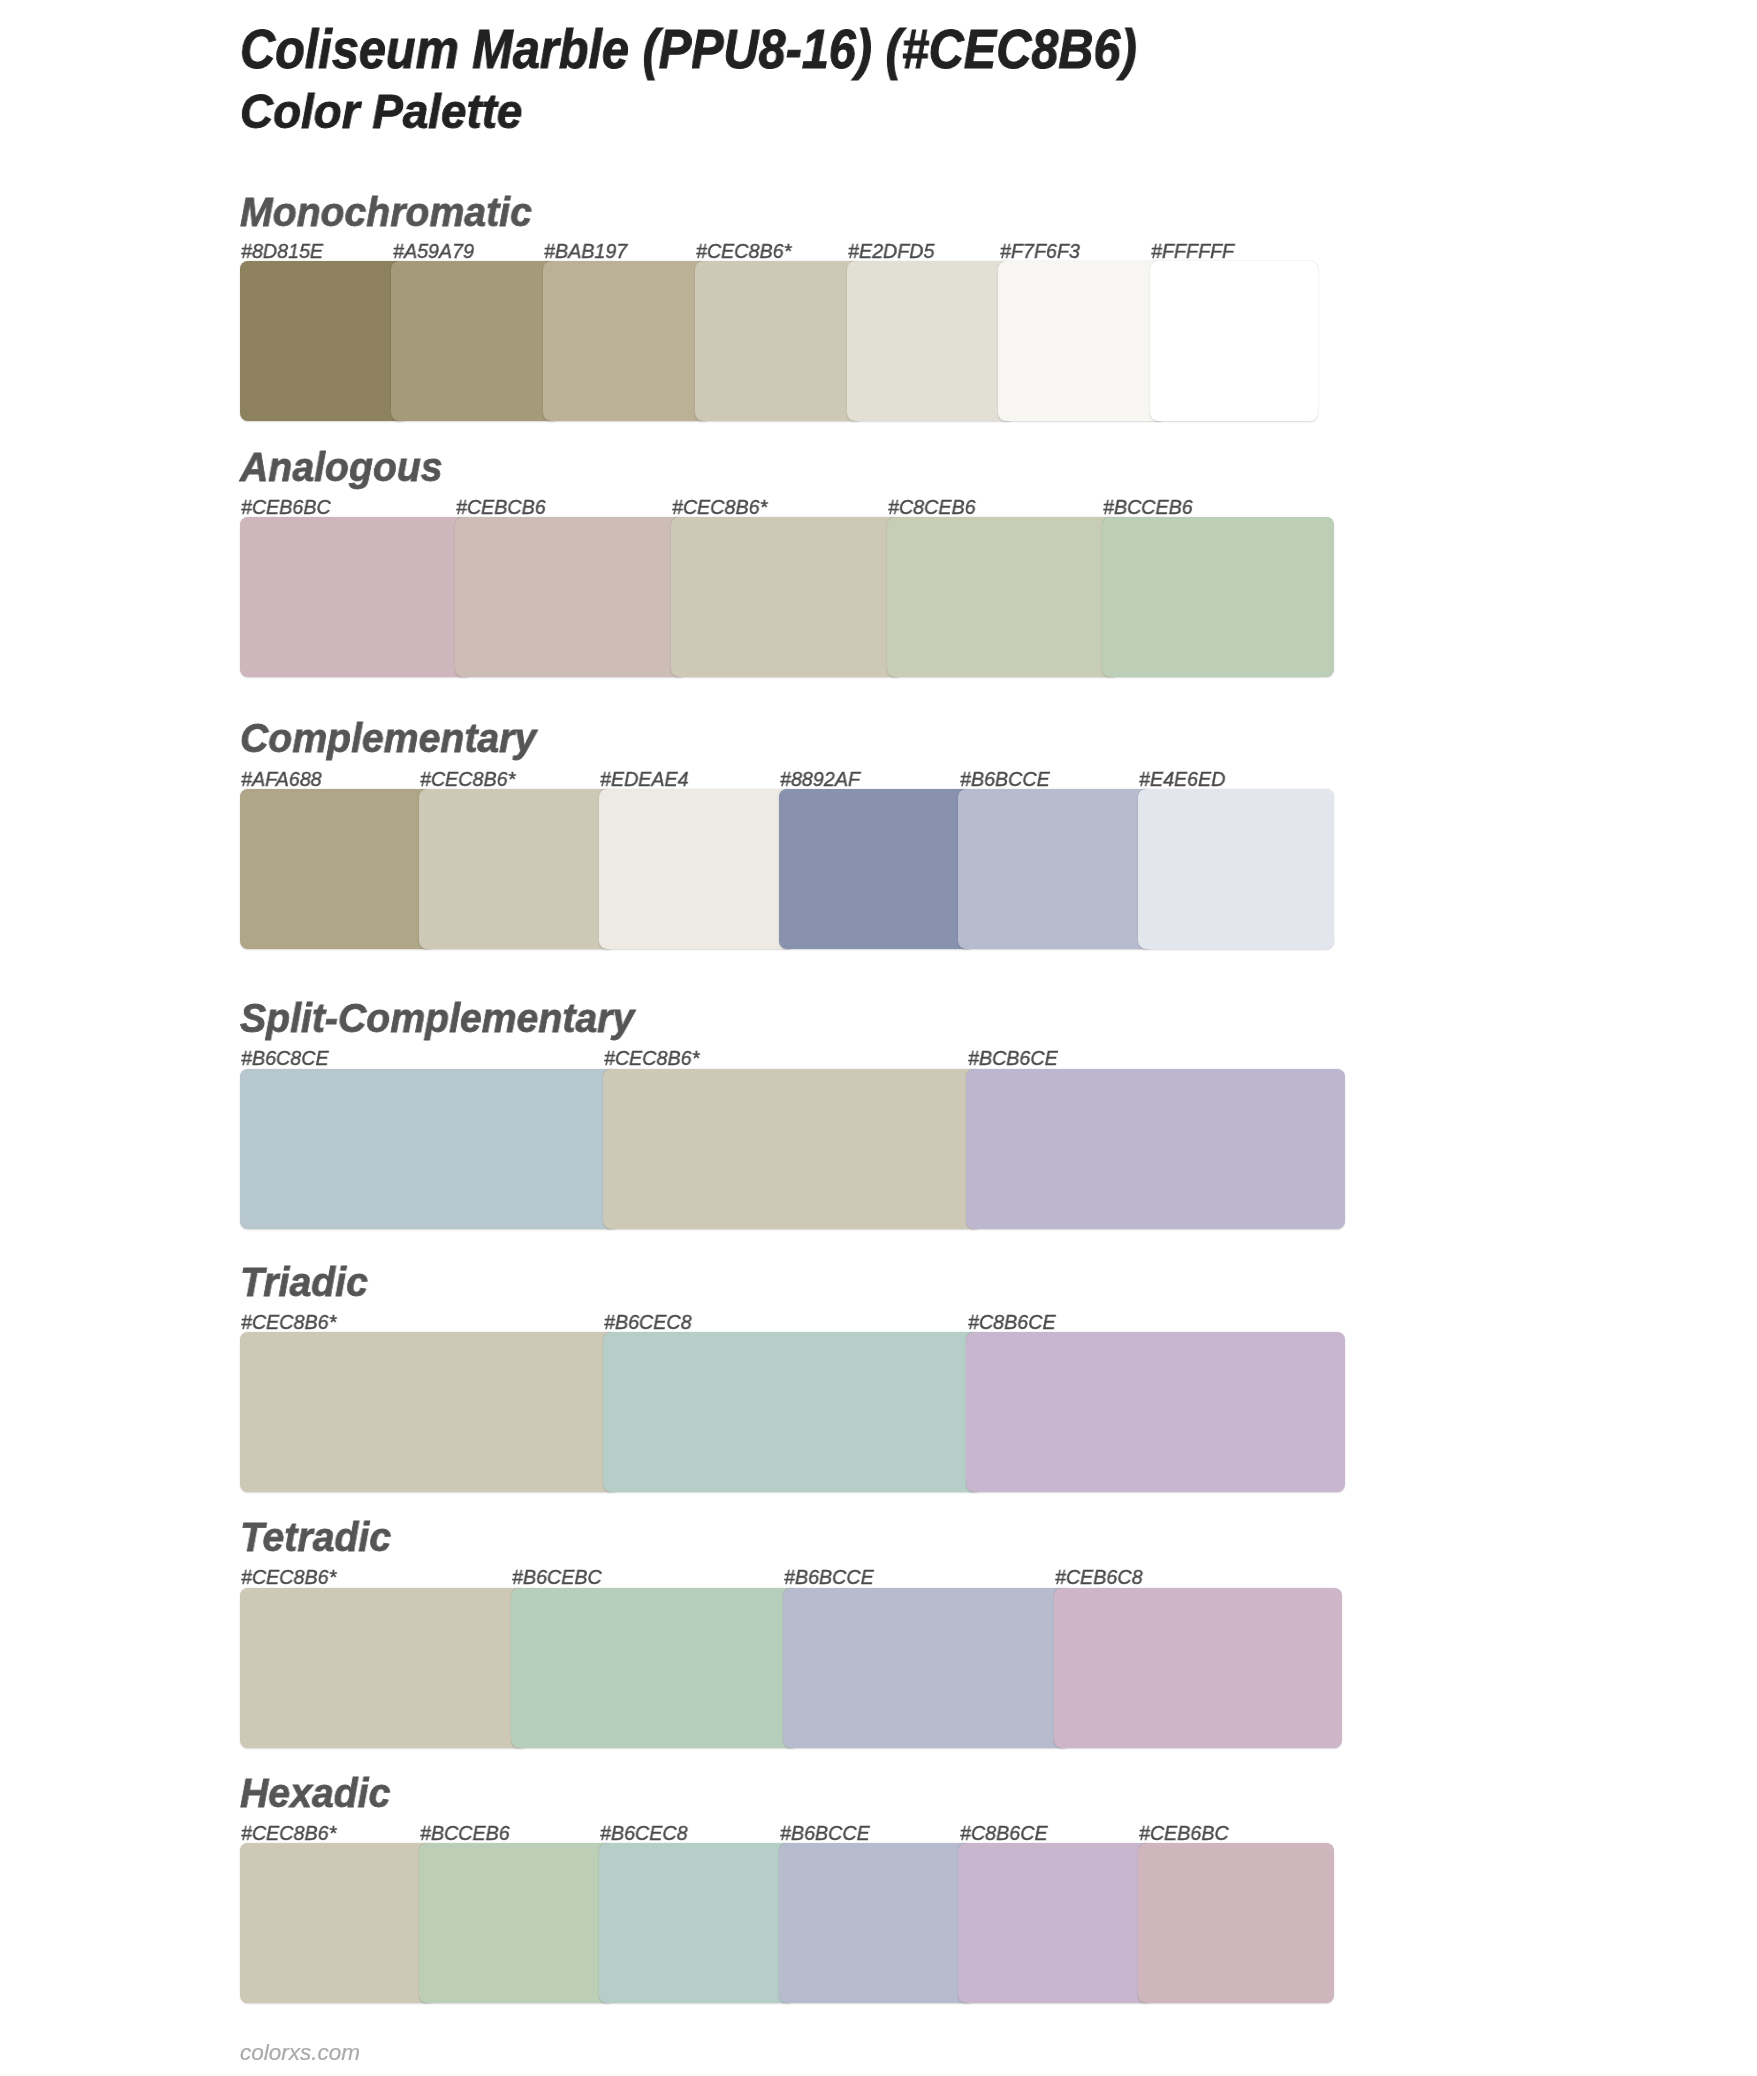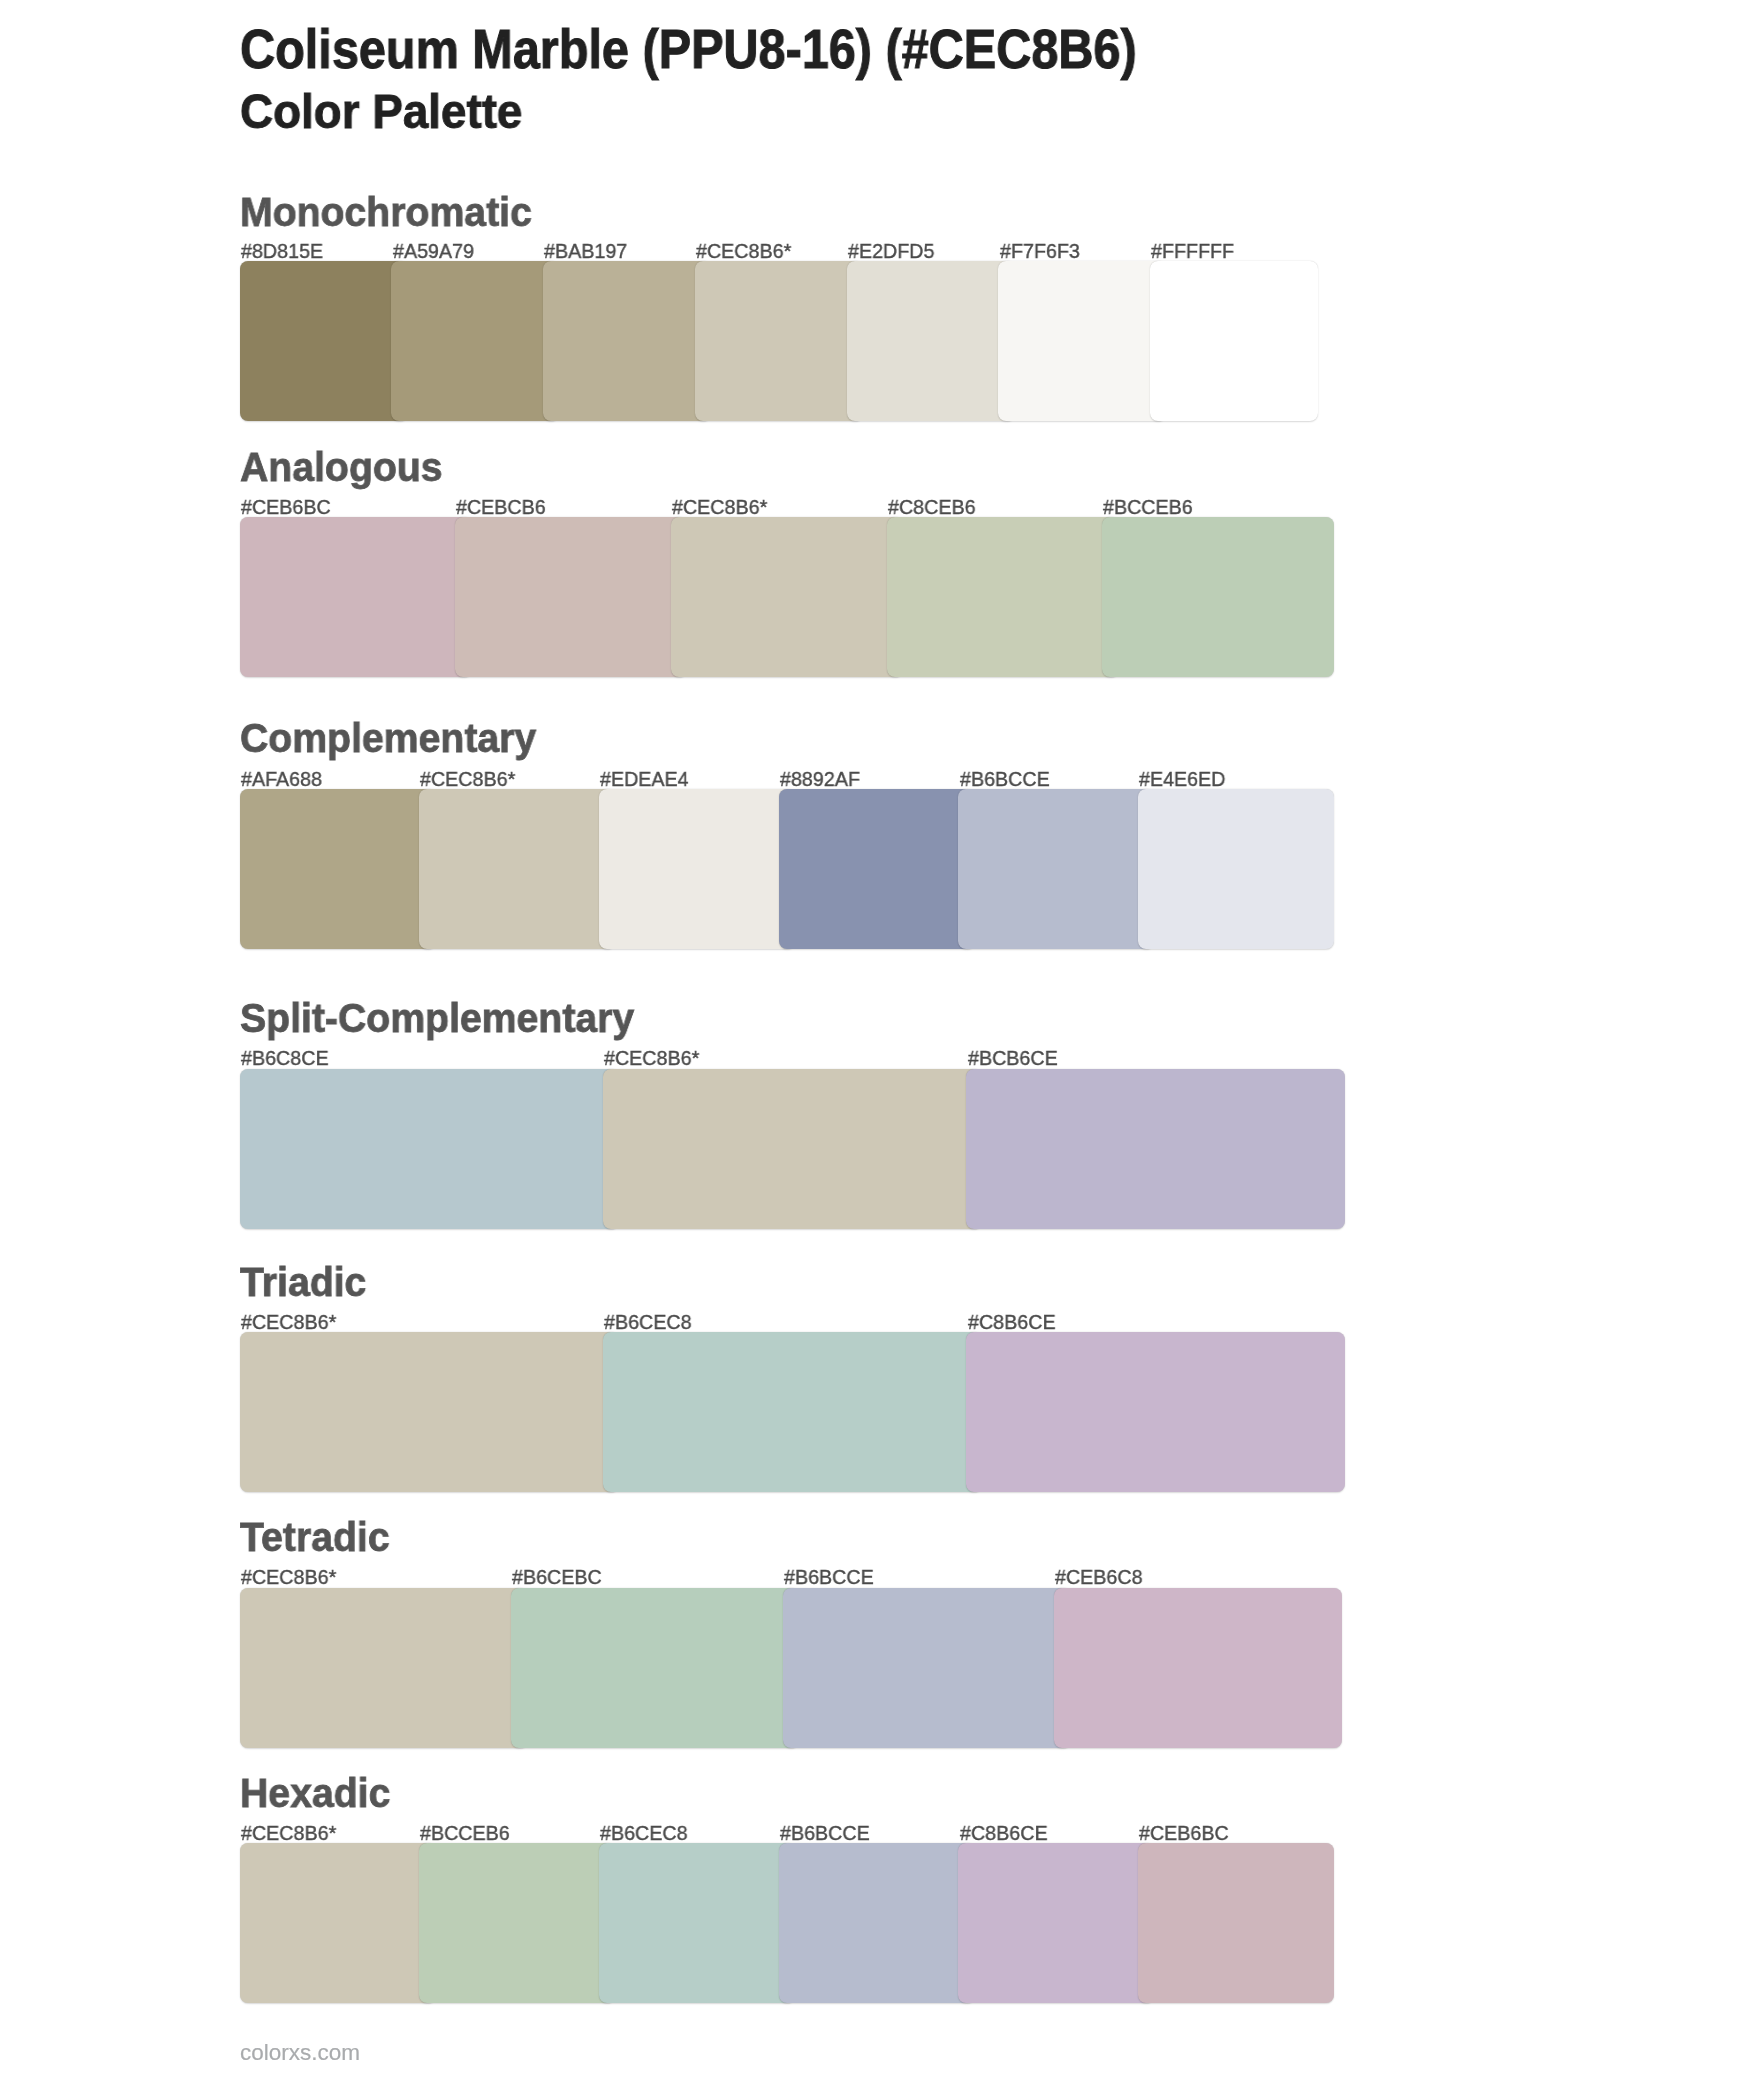--- a/index.html
+++ b/index.html
@@ -2,21 +2,21 @@
 <html style="font-size:12.8px"><head>
 <meta charset="utf-8">
 <title>Coliseum Marble (PPU8-16) (#CEC8B6) Color Palette</title>
 <style>
   html,body{margin:0;padding:0;}
   body{
     width:1757px;height:2077px;background:#ffffff;
     font-family:"Liberation Sans",sans-serif;
     overflow:hidden;-webkit-font-smoothing:antialiased;
   }
-  #page{position:relative;width:1438px;height:2077px;background:#ffffff;}
+  #page{position:relative;width:1438px;height:2077px;background:#ffffff;font-style:italic;}
 
   .txt{position:absolute;white-space:nowrap;transform-origin:0 0;will-change:transform;}
 
   .title-line-1{font-family:"Liberation Sans",sans-serif;font-weight:bold;
       font-size:55px;line-height:55px;color:#212121;
       -webkit-text-stroke:1px #212121;}
   .title-line-2{font-family:"Liberation Sans",sans-serif;font-weight:bold;
       font-size:48px;line-height:48px;color:#212121;
       -webkit-text-stroke:0.9px #212121;}
   .section-title{font-family:"Liberation Sans",sans-serif;font-weight:bold;

